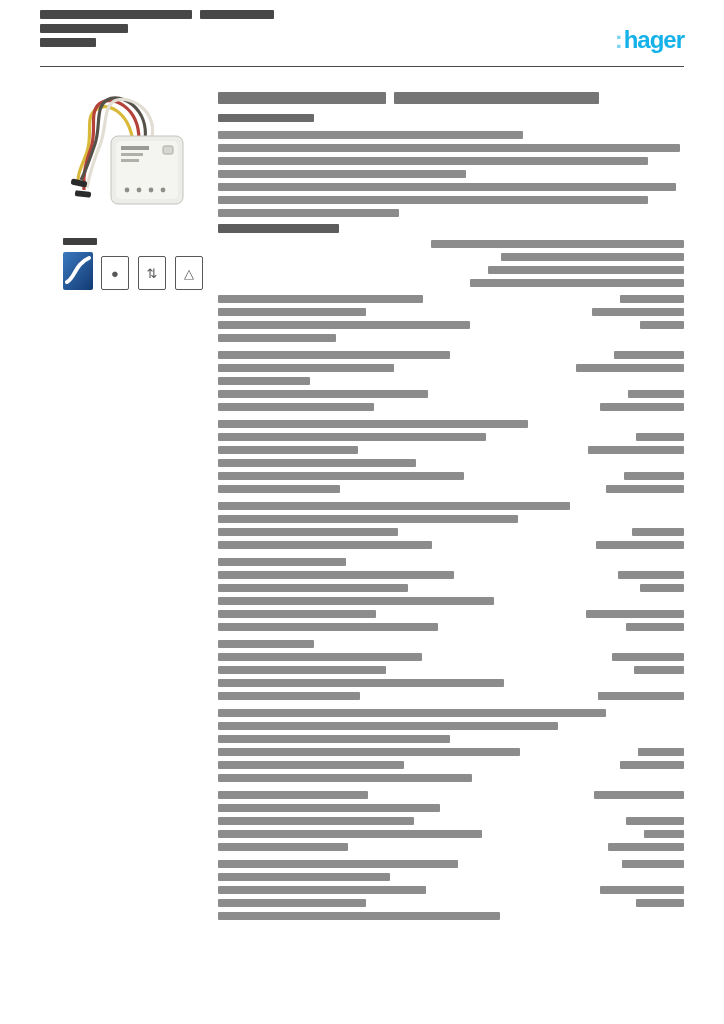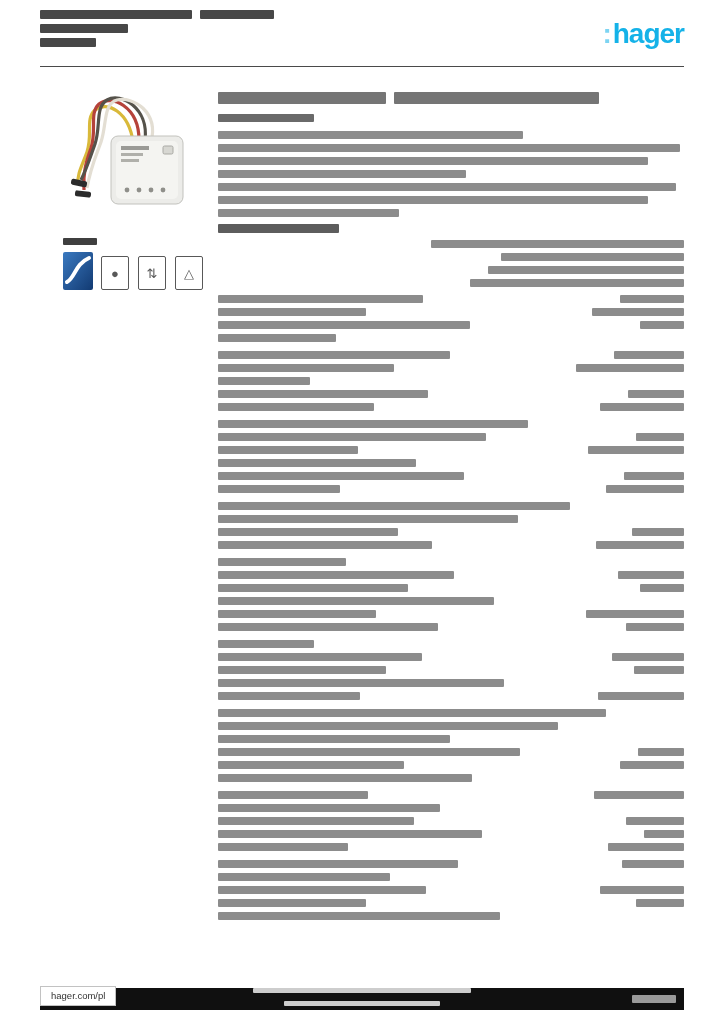--- a/index.html
+++ b/index.html
@@ -6,21 +6,21 @@
   .page{position:relative;width:724px;height:1024px;background:#ffffff;overflow:hidden;
         font-family:"Liberation Sans",sans-serif;}
 
   
   .bar{height:8px;background:#8c8c8c;border-radius:1px;flex:0 0 auto;}
   .bar-line{display:flex;gap:8px;margin-bottom:5px;}
 
   
   .header-title{position:absolute;left:40px;top:10px;}
   .header-title .bar{background:#474747;height:9px;}
-  .hager-logo{position:absolute;right:40px;top:20px;font-weight:bold;font-size:28px;
+  .hager-logo{position:absolute;right:40px;top:28px;font-weight:bold;font-size:24px;
               letter-spacing:-1px;line-height:1;}
   .hager-logo .mark{opacity:.55;margin-right:2px;}
   .rule{position:absolute;left:40px;top:66px;width:644px;height:1px;background:#4a4a4a;}
 
   
   .photo-box{position:absolute;left:63px;top:90px;width:137px;height:142px;}
   .ref-line{position:absolute;left:63px;top:238px;}
   .ref-line .bar{background:#3f3f3f;height:7px;}
   .knx-logo{position:absolute;left:63px;top:252px;width:30px;height:38px;}
   .feature-icons{position:absolute;left:101px;top:256px;display:flex;gap:9px;}
@@ -359,28 +359,14 @@
             <div class="bar" style="width: 148px;"></div>
             <div class="bar" style="width: 48px;"></div>
           </div>
           <div class="spec-row">
             <div class="bar" style="width: 282px;"></div>
           </div>
         </div>
       </div>
   </div>
 
-  <div class="footer-bar">
-    <div class="footer-url">hager.com/pl</div>
-    <div class="footer-center">
-        <div class="bar-line">
-          <div class="bar" style="width: 218px;"></div>
-        </div>
-        <div class="bar-line">
-          <div class="bar" style="width: 156px;"></div>
-        </div>
-      </div>
-    <div class="footer-right">
-      <div class="bar"></div>
-    </div>
-  </div>
 
 </div>
 
 </body></html>

